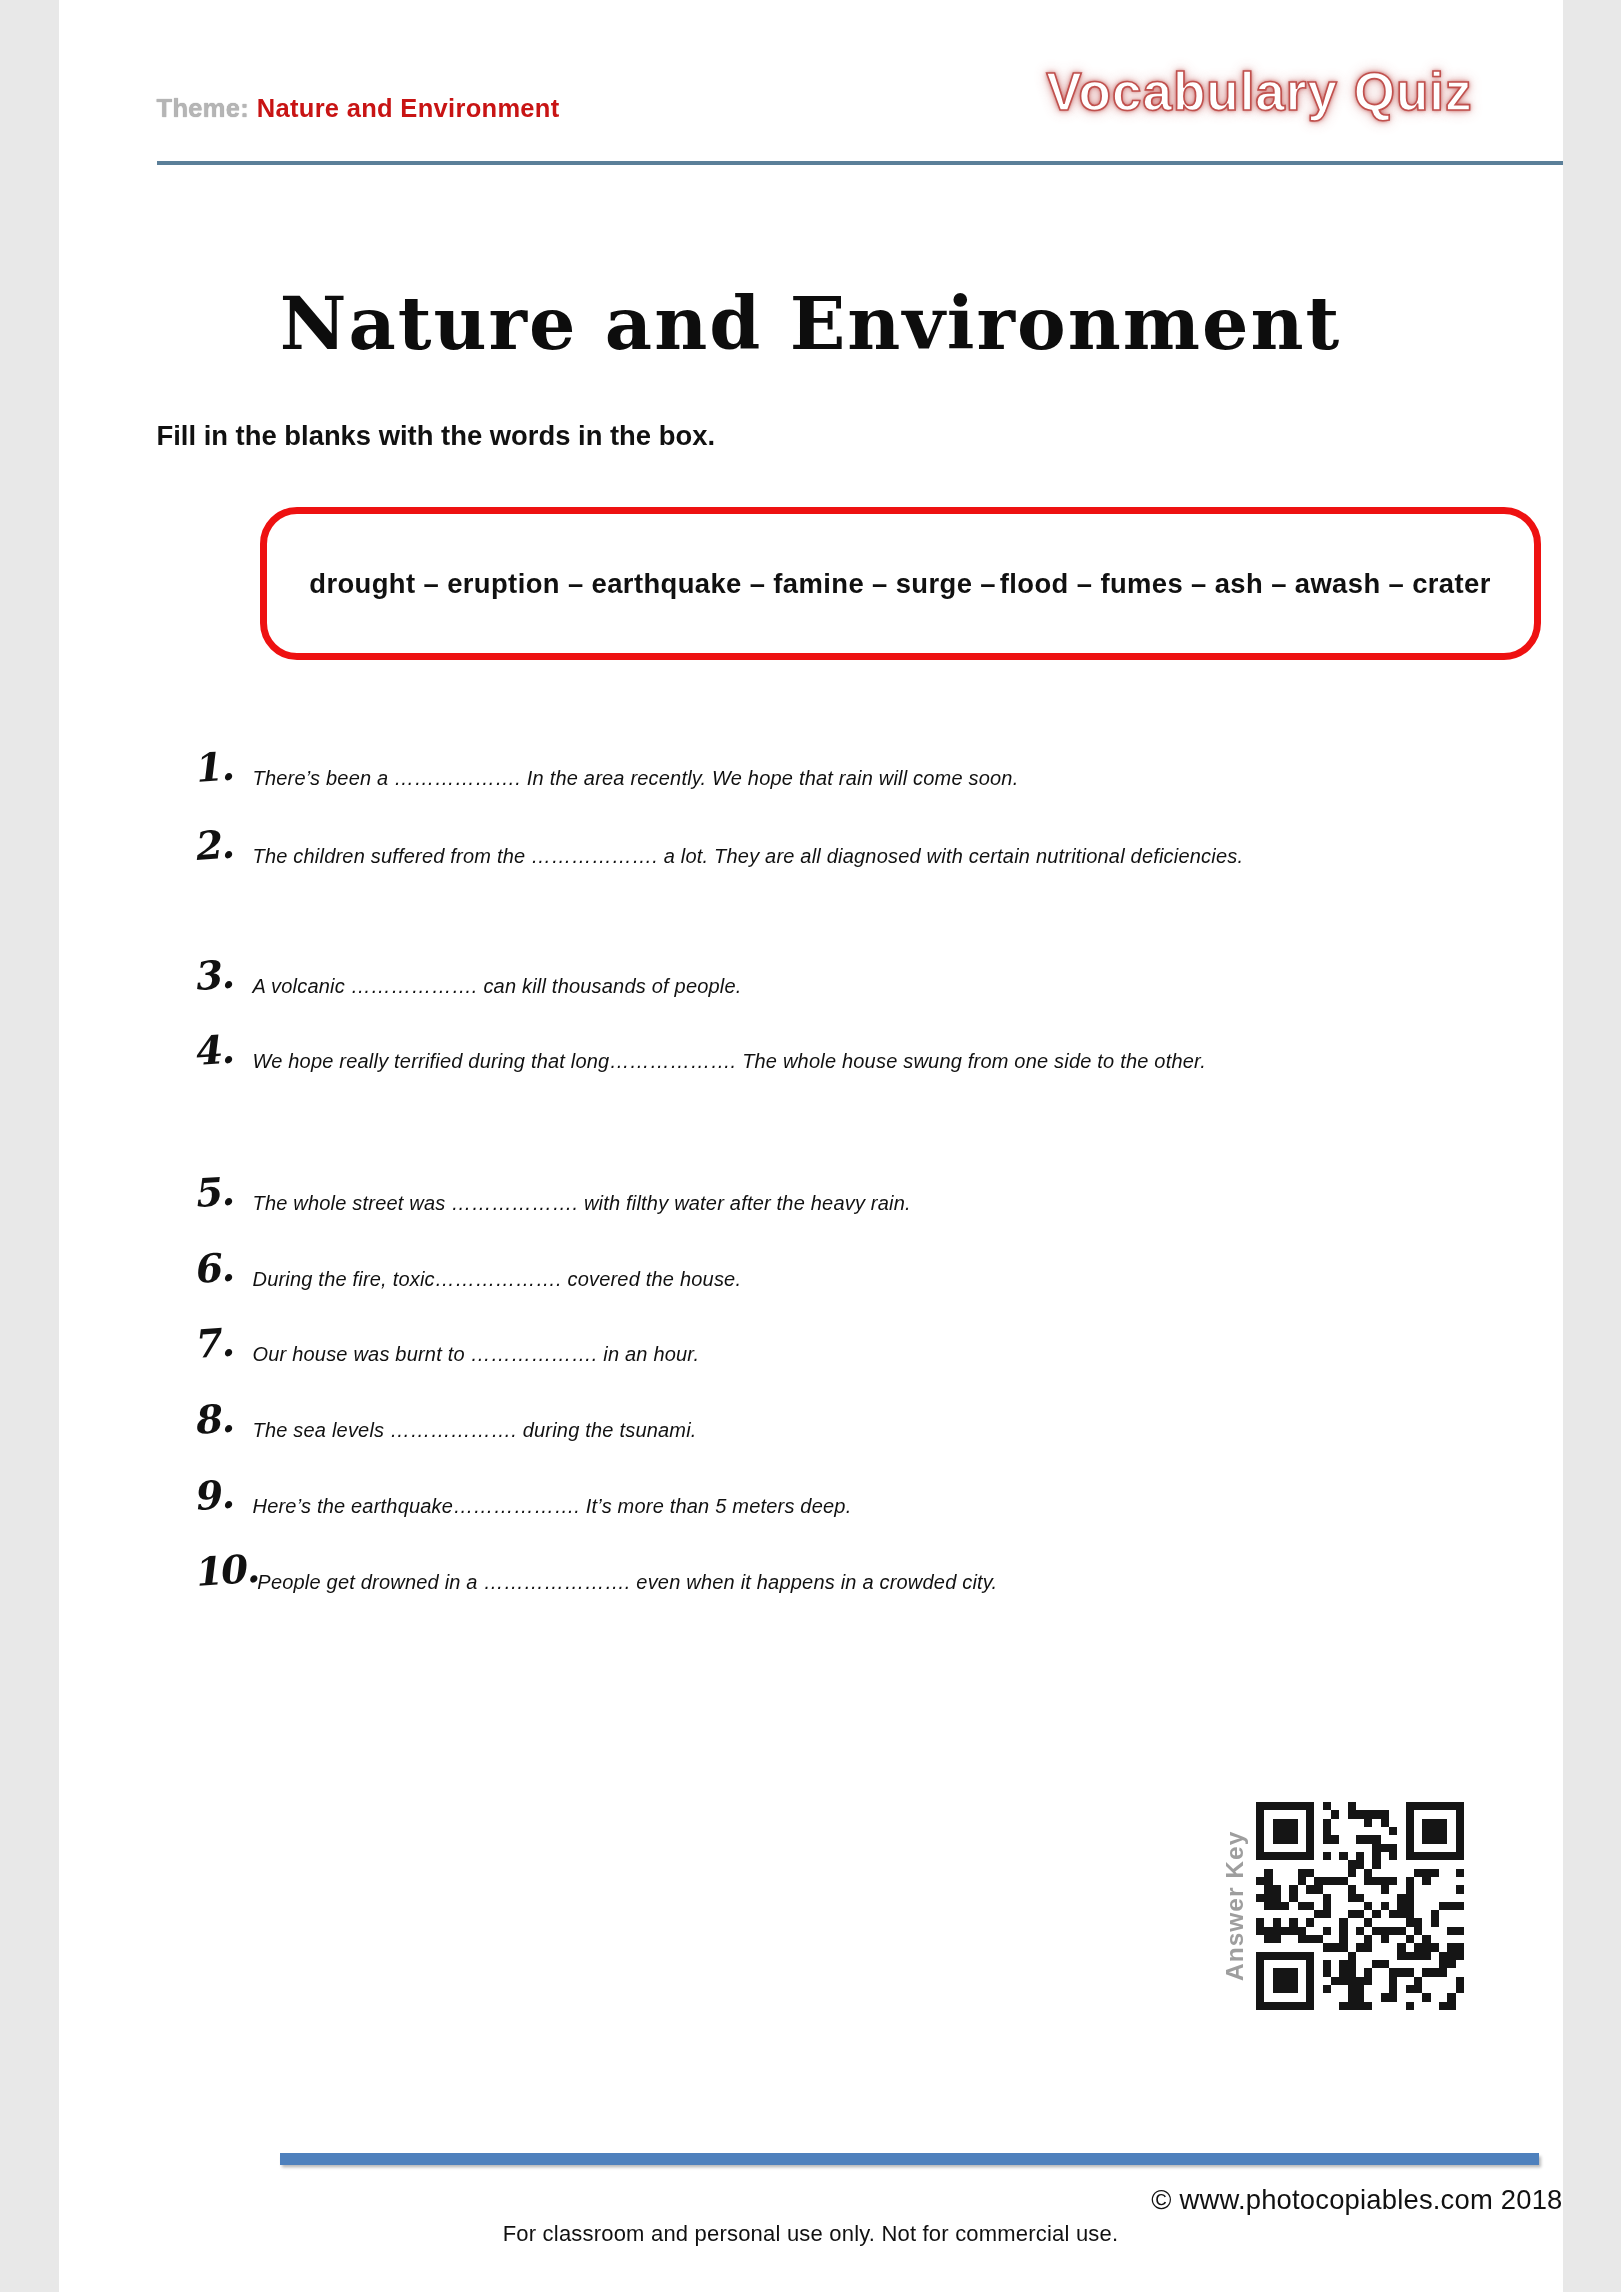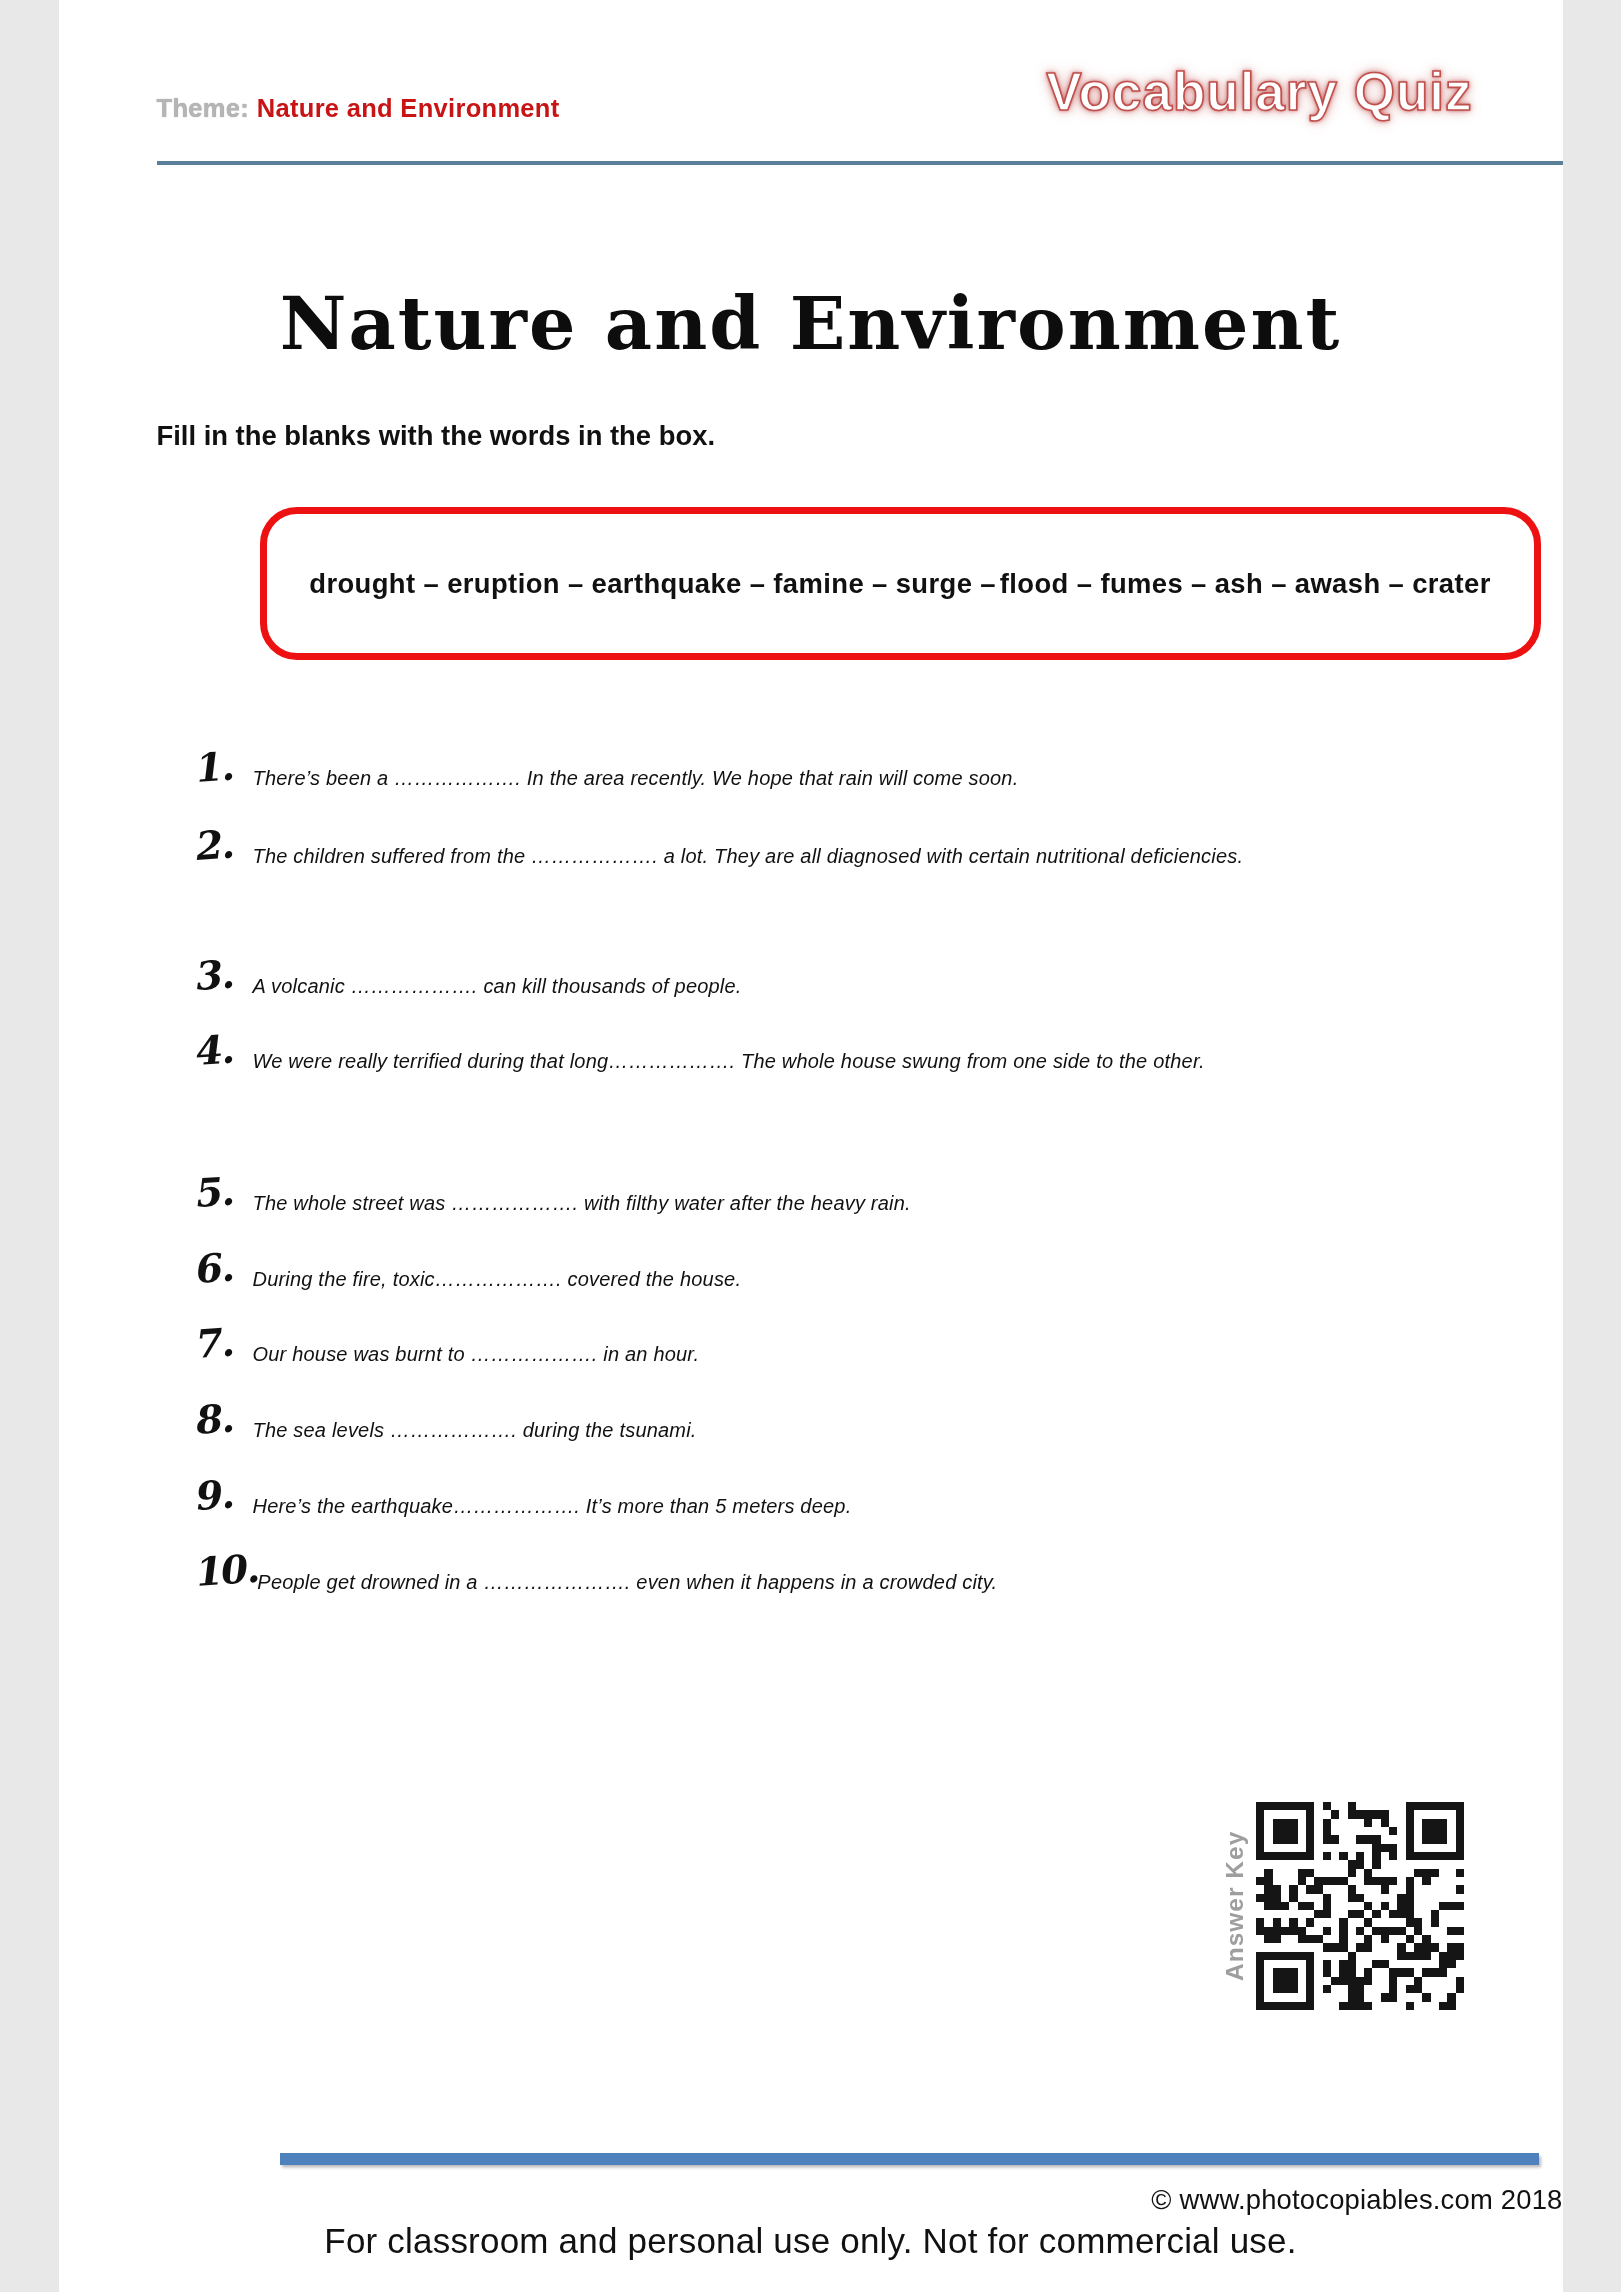--- a/index.html
+++ b/index.html
@@ -107,21 +107,21 @@
     position:absolute;left:221px;top:2153px;width:1259px;height:11.8px;
     background:#4f81bd;
     box-shadow:2px 2.9px 2.9px rgba(0,0,0,.28);
   }
   .footer-line1{
     position:absolute;left:0;top:2184px;width:100%;
     text-align:right;font-size:27.4px;letter-spacing:0.2px;margin:0;
   }
   .footer-line2{
     position:absolute;left:0;top:2221px;width:100%;
-    text-align:center;font-size:35px;letter-spacing:0.2px;margin:0;
+    text-align:center;font-size:22px;letter-spacing:0.2px;margin:0;
   }
 </style>
 </head>
 <body>
 
 <div class="page">
 
   <div class="theme-line">
     <span class="theme-label">Theme:</span><span class="theme-value">Nature and Environment</span>
   </div>
@@ -147,21 +147,21 @@
     <li class="q" style="top:829px">
         <span class="qnum">2.</span>
         <span class="qtext">The children suffered from the ………………. a lot. They are all diagnosed with certain nutritional deficiencies.</span>
       </li>
     <li class="q" style="top:959px">
         <span class="qnum">3.</span>
         <span class="qtext">A volcanic ………………. can kill thousands of people.</span>
       </li>
     <li class="q" style="top:1034px">
         <span class="qnum">4.</span>
-        <span class="qtext">We were really terrified during that long………………. The whole house swung from one side to the other.</span>
+        <span class="qtext">We hope really terrified during that long………………. The whole house swung from one side to the other.</span>
       </li>
     <li class="q" style="top:1176px">
         <span class="qnum">5.</span>
         <span class="qtext">The whole street was ………………. with filthy water after the heavy rain.</span>
       </li>
     <li class="q" style="top:1252px">
         <span class="qnum">6.</span>
         <span class="qtext">During the fire, toxic………………. covered the house.</span>
       </li>
     <li class="q" style="top:1327px">

